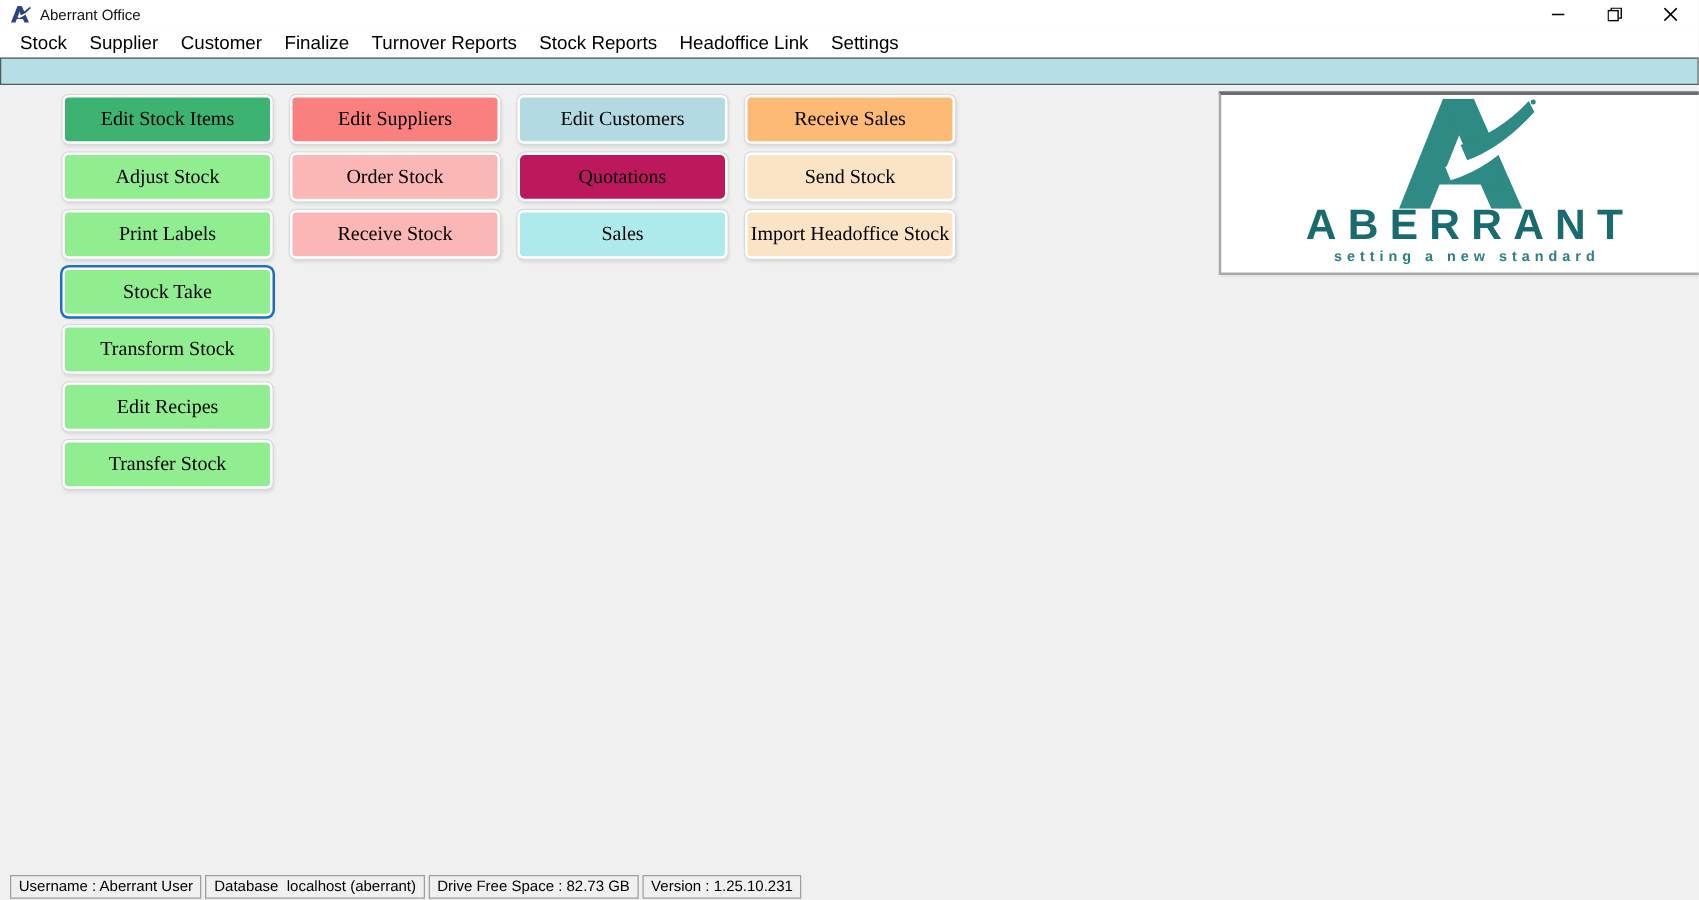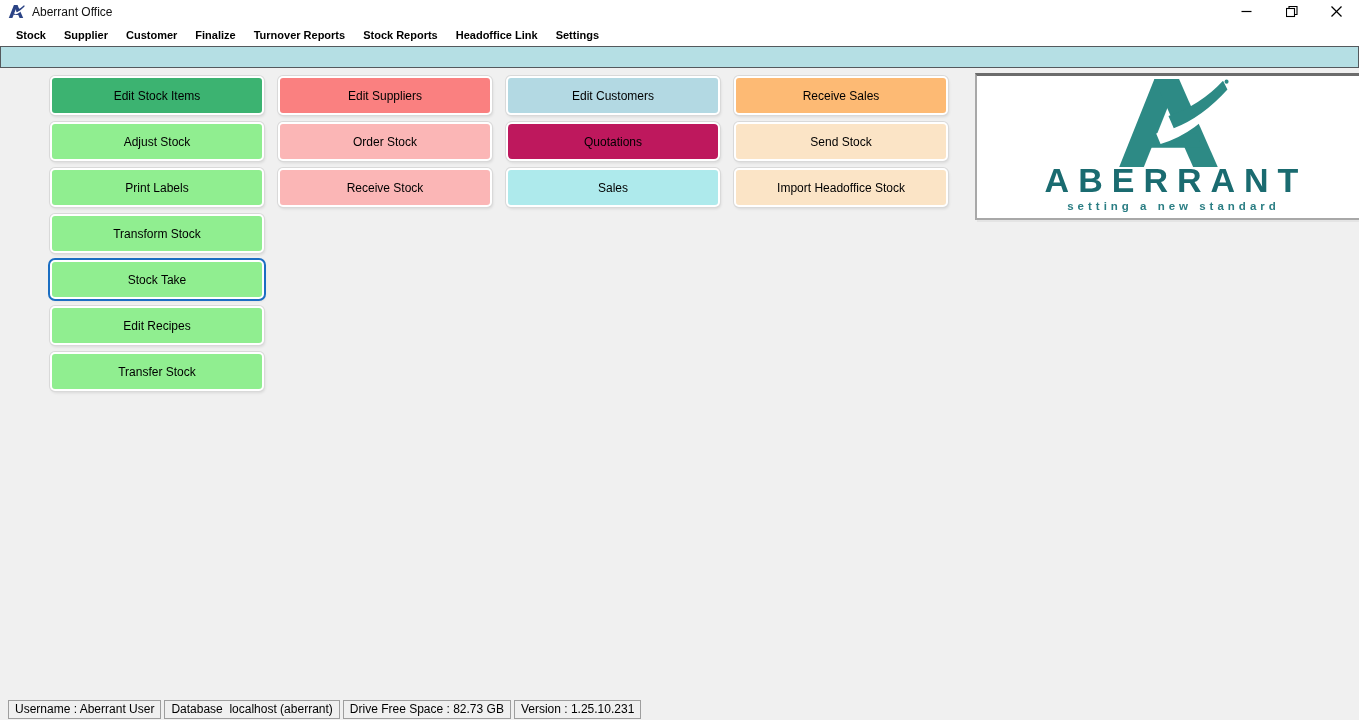--- a/index.html
+++ b/index.html
@@ -22,44 +22,44 @@
     cursor:default;
   }
   .win-btn svg{ display:block; }
 
   
   .menubar{
     position:absolute; top:23px; left:0; width:1359px; height:23px;
     background:#ffffff; display:flex; align-items:center; padding-left:7px;
   }
   .menu-item{
-    font-size:11px; padding:3px 9px; color:#000;font-weight:bold;
+    font-size:15px; padding:3px 9px; color:#000;
   }
 
   
   .toolstrip{
     position:absolute; top:46px; left:0; width:1359px; height:22px;
     background:#b5dfe4; border:1px solid #54595d;
   }
 
   
   .main{ position:absolute; top:68px; left:0; width:1359px; height:630px; background:#f0f0f0; }
 
   .button-grid{
     position:absolute; left:50px; top:8px;
     display:flex; gap:14px; align-items:flex-start;
   }
   .btn-col{ display:flex; flex-direction:column; gap:7px; }
   .action-btn{
-    width:214px; height:39px;
+    width:168px; height:39px;
     border:2px solid #ffffff; border-radius:5px;
     box-shadow:0 0 0 1px #d9d9d9, 1px 2px 3px rgba(0,0,0,0.10);
     display:flex; align-items:center; justify-content:center;
-    font-family:Liberation Sans, sans-serif;
-    font-size:12px; color:#000; cursor:pointer; background:#ccc;
+    font-family:Liberation Serif, serif;
+    font-size:16px; color:#000; cursor:pointer; background:#ccc;
   }
   .action-btn.focused{
     box-shadow:0 0 0 2px #1b6ec2, 1px 2px 3px rgba(0,0,0,0.10);
   }
 
   
   .logo-panel{
     position:absolute; left:975px; top:5px; width:393px; height:147px;
     background:#ffffff;
     border:2px solid #a8a8a8; border-top:3px solid #6c6c6c;
@@ -142,22 +142,22 @@
 <div class="toolstrip"></div>
 
 <div class="main">
 
   <div class="button-grid">
 
     <div class="btn-col">
       <div class="action-btn" style="background: rgb(60, 179, 113);">Edit Stock Items</div>
       <div class="action-btn" style="background: rgb(144, 238, 144);">Adjust Stock</div>
       <div class="action-btn" style="background: rgb(144, 238, 144);">Print Labels</div>
+      <div class="action-btn focused" style="background: rgb(144, 238, 144);">Stock Take</div>
       <div class="action-btn" style="background: rgb(144, 238, 144);">Transform Stock</div>
-      <div class="action-btn focused" style="background: rgb(144, 238, 144);">Stock Take</div>
       <div class="action-btn" style="background: rgb(144, 238, 144);">Edit Recipes</div>
       <div class="action-btn" style="background: rgb(144, 238, 144);">Transfer Stock</div>
     </div>
 
     <div class="btn-col">
       <div class="action-btn" style="background: rgb(250, 128, 128);">Edit Suppliers</div>
       <div class="action-btn" style="background: rgb(251, 182, 182);">Order Stock</div>
       <div class="action-btn" style="background: rgb(251, 182, 182);">Receive Stock</div>
     </div>
 

